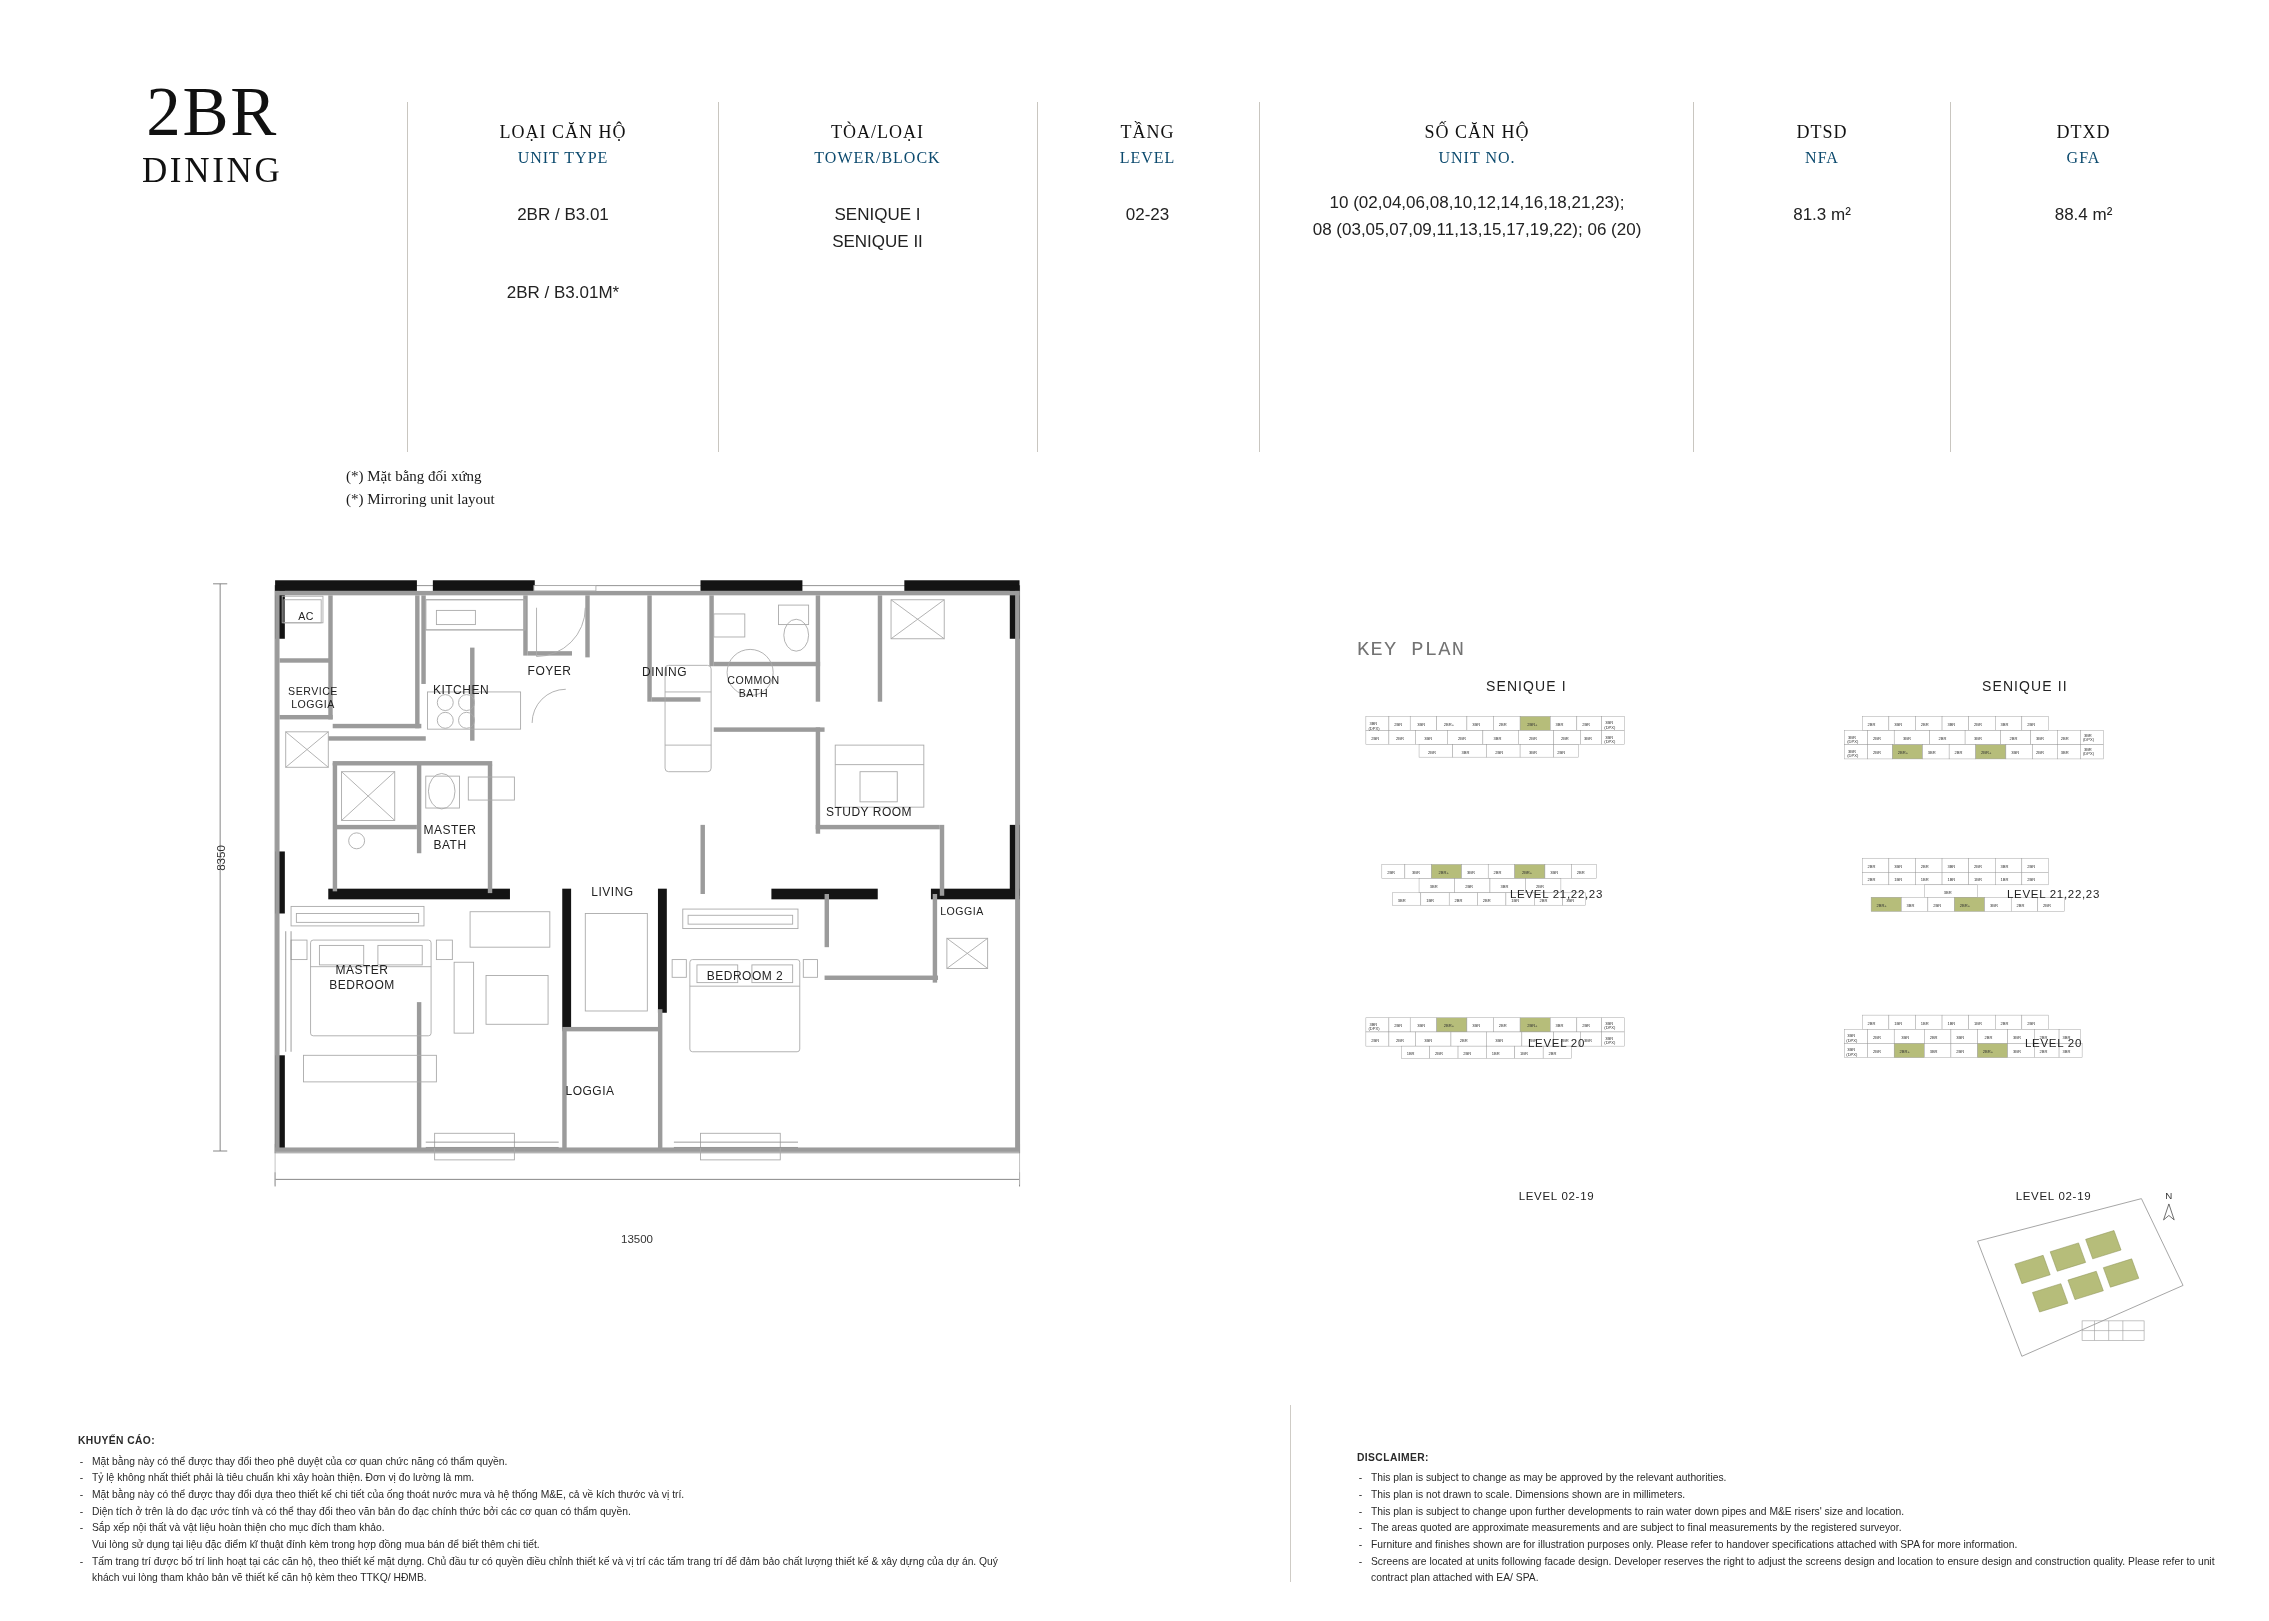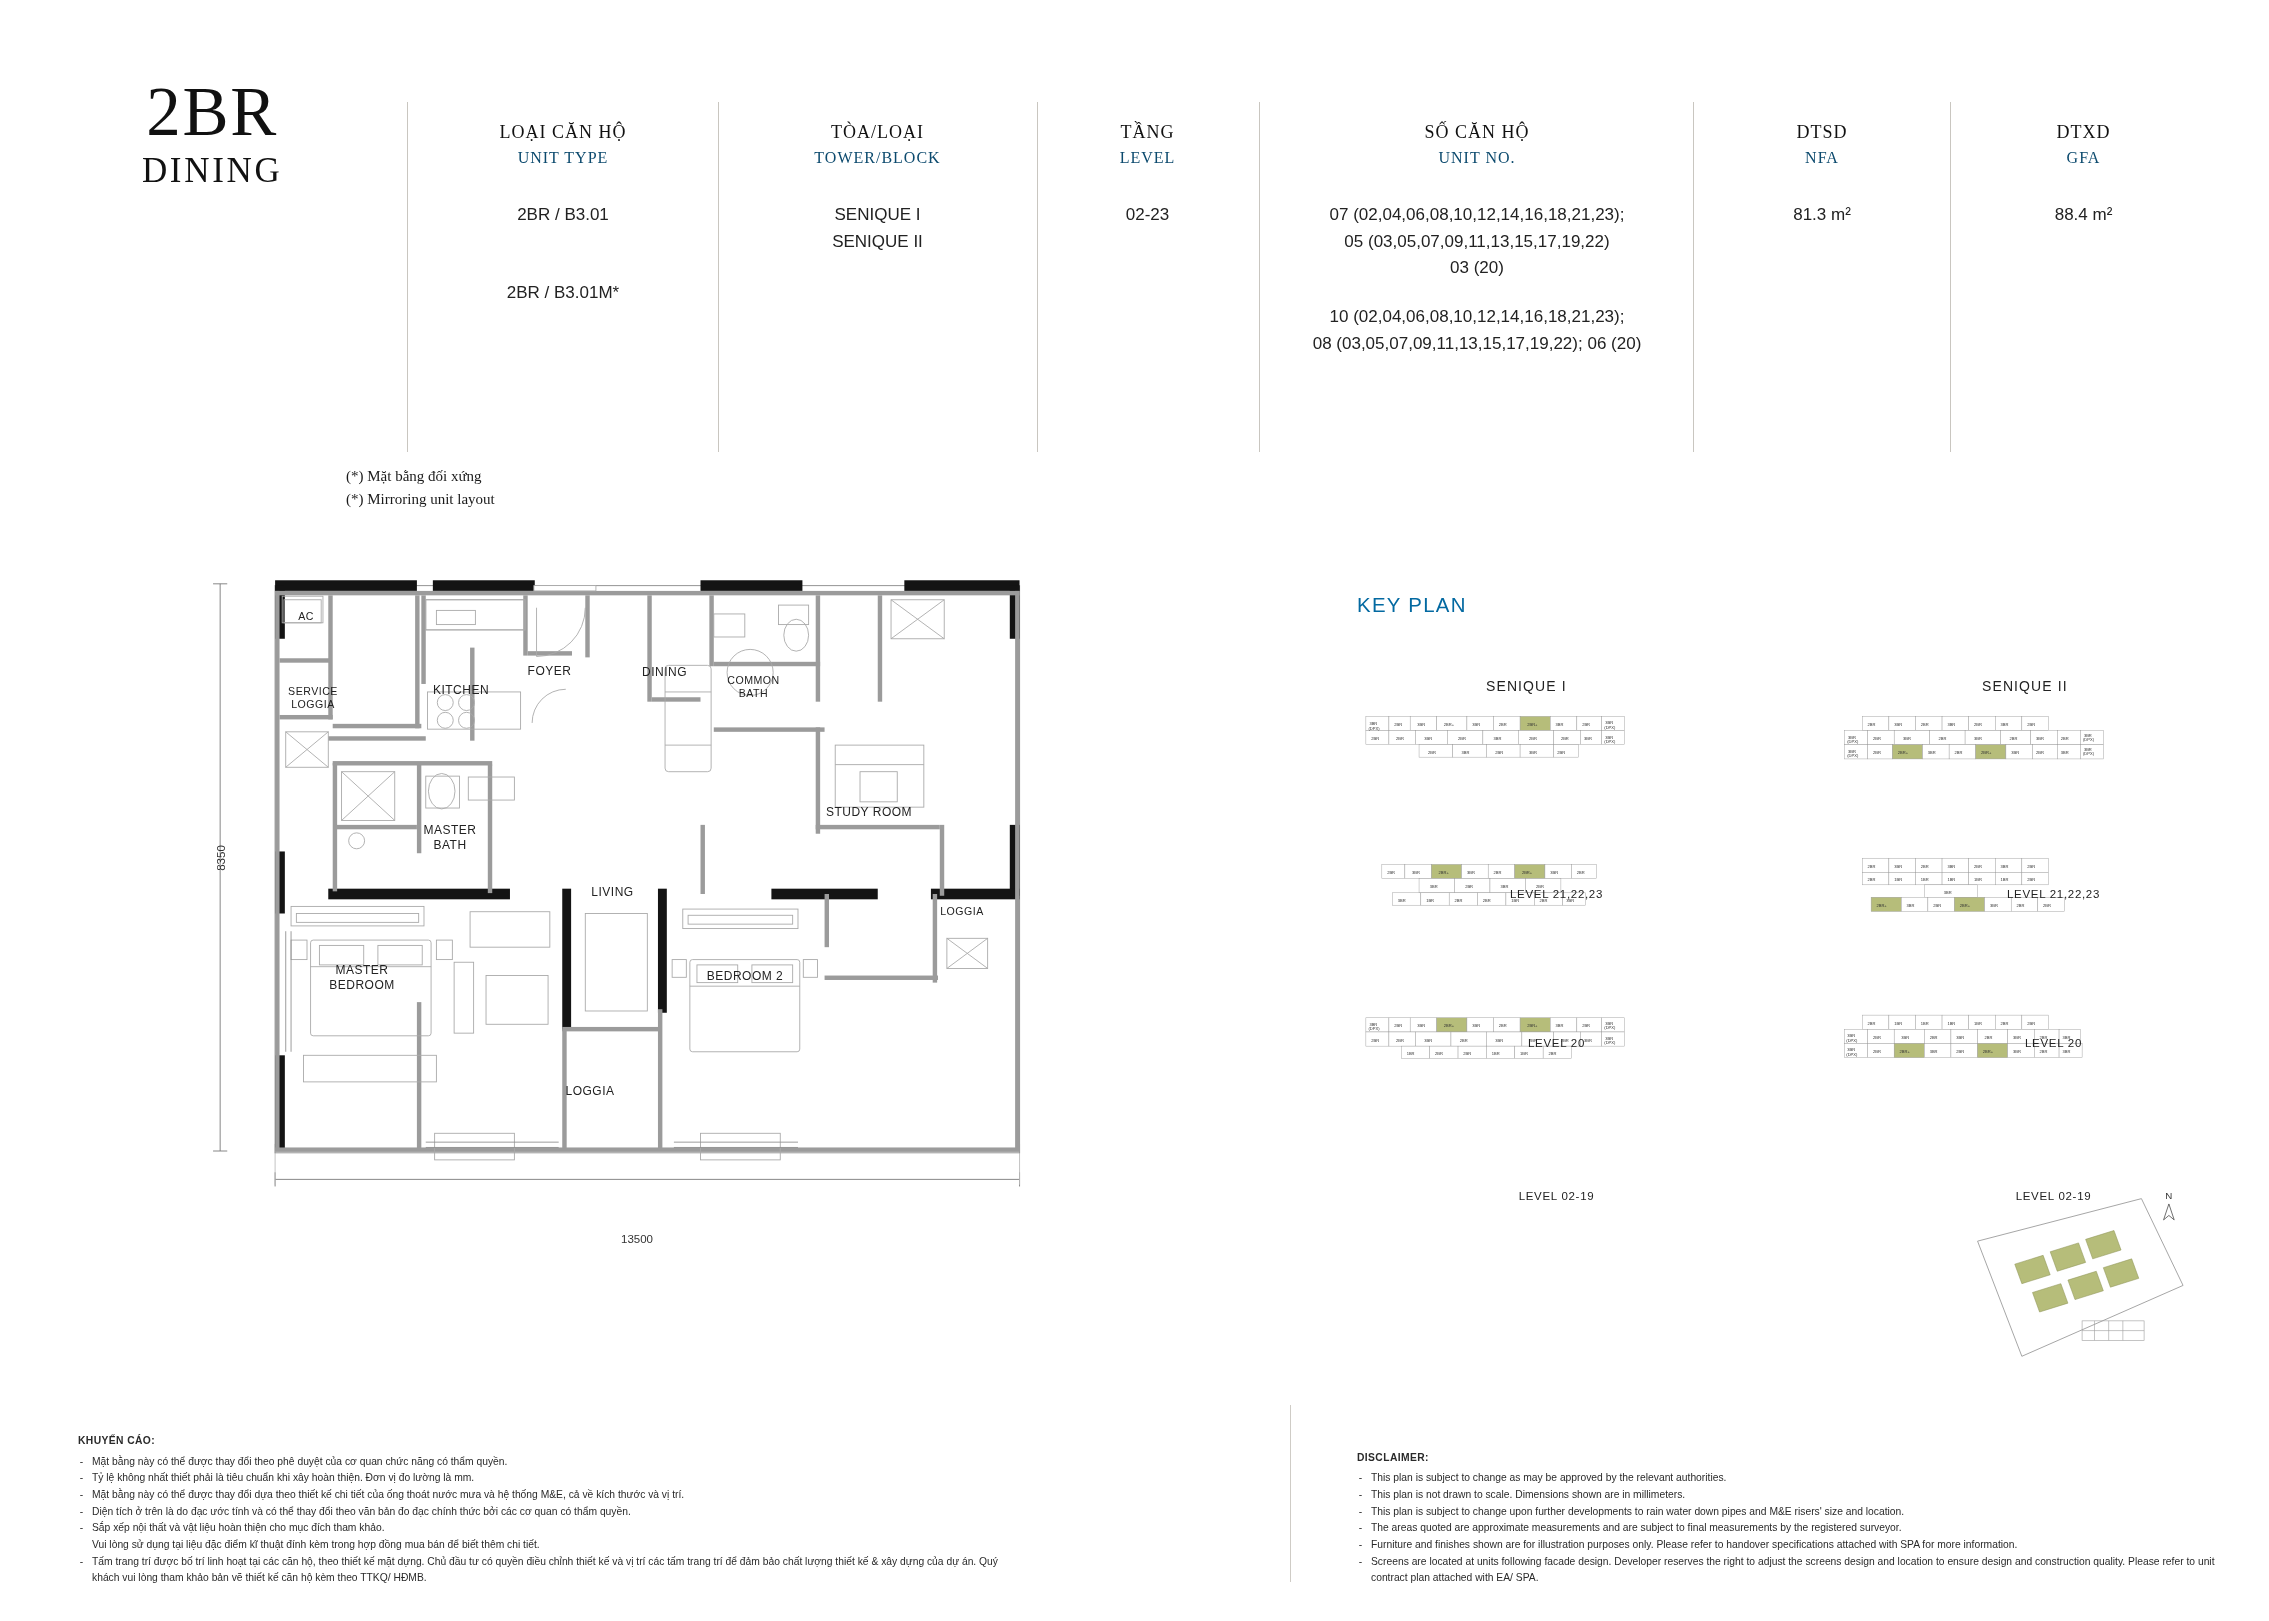--- a/index.html
+++ b/index.html
@@ -30,21 +30,21 @@
   .plan-wrap{position:absolute;left:204px;top:559px;width:993px;height:709px;}
   .plan-svg{position:absolute;left:0;top:0;}
 
   .rm{position:absolute;font-family:"Liberation Sans",sans-serif;font-size:12px;letter-spacing:0.5px;color:#222;text-align:center;line-height:1.25;}
 
   .dim-v{position:absolute;left:4.4px;top:293px;font-family:"Liberation Sans",sans-serif;font-size:11.5px;color:#333;transform:rotate(-90deg);transform-origin:center;}
   .dim-h{position:absolute;left:417px;top:674px;font-family:"Liberation Sans",sans-serif;font-size:11.5px;color:#333;}
 
   
   .keyplan{position:absolute;left:1357px;top:594px;width:851px;height:621px;}
-  .kp-title{font-family:Liberation Sans, sans-serif;font-size:20.4px;letter-spacing:1.3px;color:#0369a1;}
+  .kp-title{font-family:Liberation Mono, monospace;font-size:20.4px;letter-spacing:1.3px;color:#737373;margin-top:44px;}
   .kp-col-title{position:absolute;font-family:"Liberation Sans",sans-serif;font-size:14px;letter-spacing:1.1px;color:#222;}
   .kp-lvl{position:absolute;font-family:"Liberation Sans",sans-serif;font-size:11.5px;letter-spacing:0.7px;color:#222;text-align:center;}
 
   
   .foot{position:absolute;bottom:35px;font-family:"Liberation Sans",sans-serif;font-size:10.3px;color:#2a2a2a;line-height:1.62;}
   .foot.left{left:78px;width:940px;}
   .foot.right{left:1357px;width:887px;}
   .foot .ttl{font-weight:bold;letter-spacing:0.4px;margin-bottom:3.5px;}
   .foot ul{margin:0;padding:0;list-style:none;}
   .foot li{padding-left:14px;position:relative;}
@@ -87,23 +87,20 @@
 
     <div class="col" style="left:975px;top:73px;width:213px;">
       <div class="lbl1">TẦNG</div>
       <div class="lbl2">LEVEL</div>
       <div class="val val-block">02-23</div>
     </div>
 
     <div class="col" style="left:1199px;top:73px;width:424px;">
       <div class="lbl1">SỐ CĂN HỘ</div>
       <div class="lbl2">UNIT NO.</div>
-      <div class="val val-block" style="white-space:pre-line;">07 (02,04,06,08,10,12,14,16,18,21,23);
-05 (03,05,07,09,11,13,15,17,19,22)
-03 (20)</div>
       <div class="val" style="margin-top:23px;white-space:pre-line;">10 (02,04,06,08,10,12,14,16,18,21,23);
 08 (03,05,07,09,11,13,15,17,19,22); 06 (20)</div>
     </div>
 
     <div class="col" style="left:1631px;top:73px;width:250px;">
       <div class="lbl1">DTSD</div>
       <div class="lbl2">NFA</div>
       <div class="val val-block">81.3 m²</div>
     </div>
 

